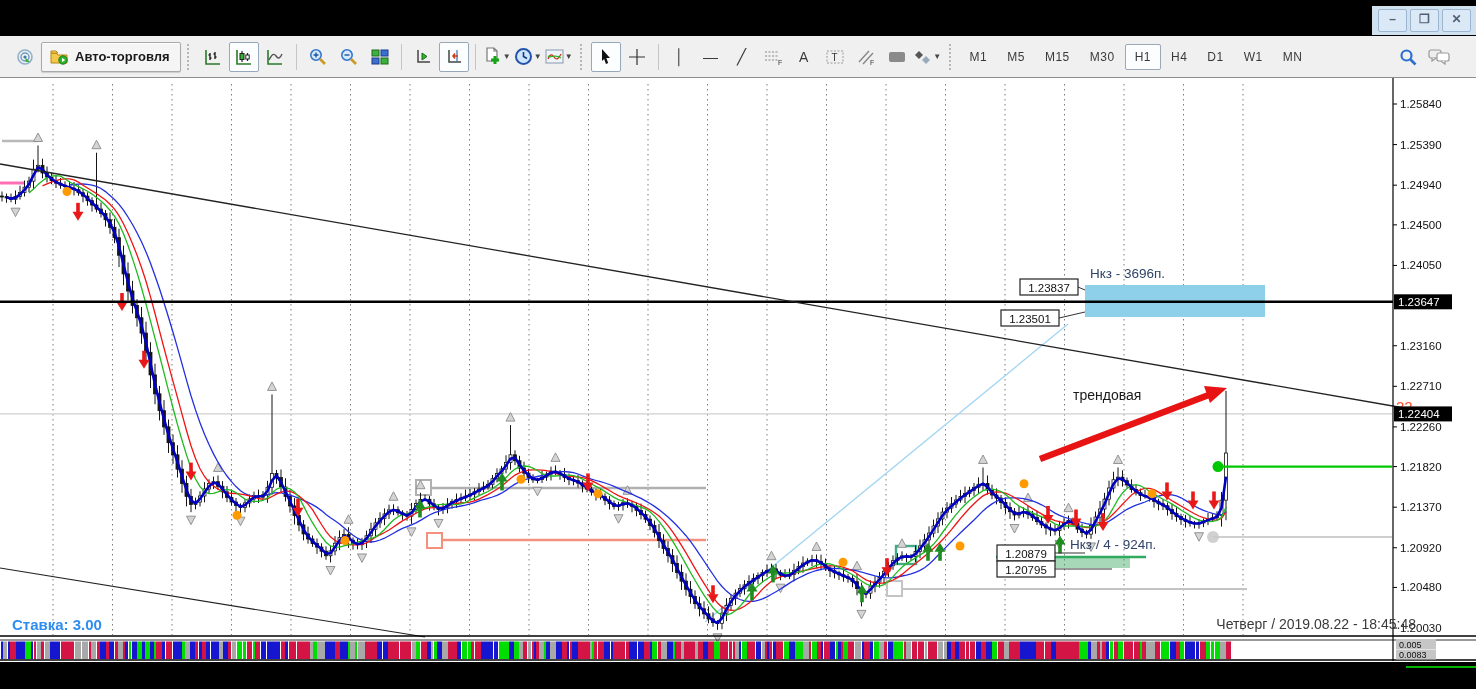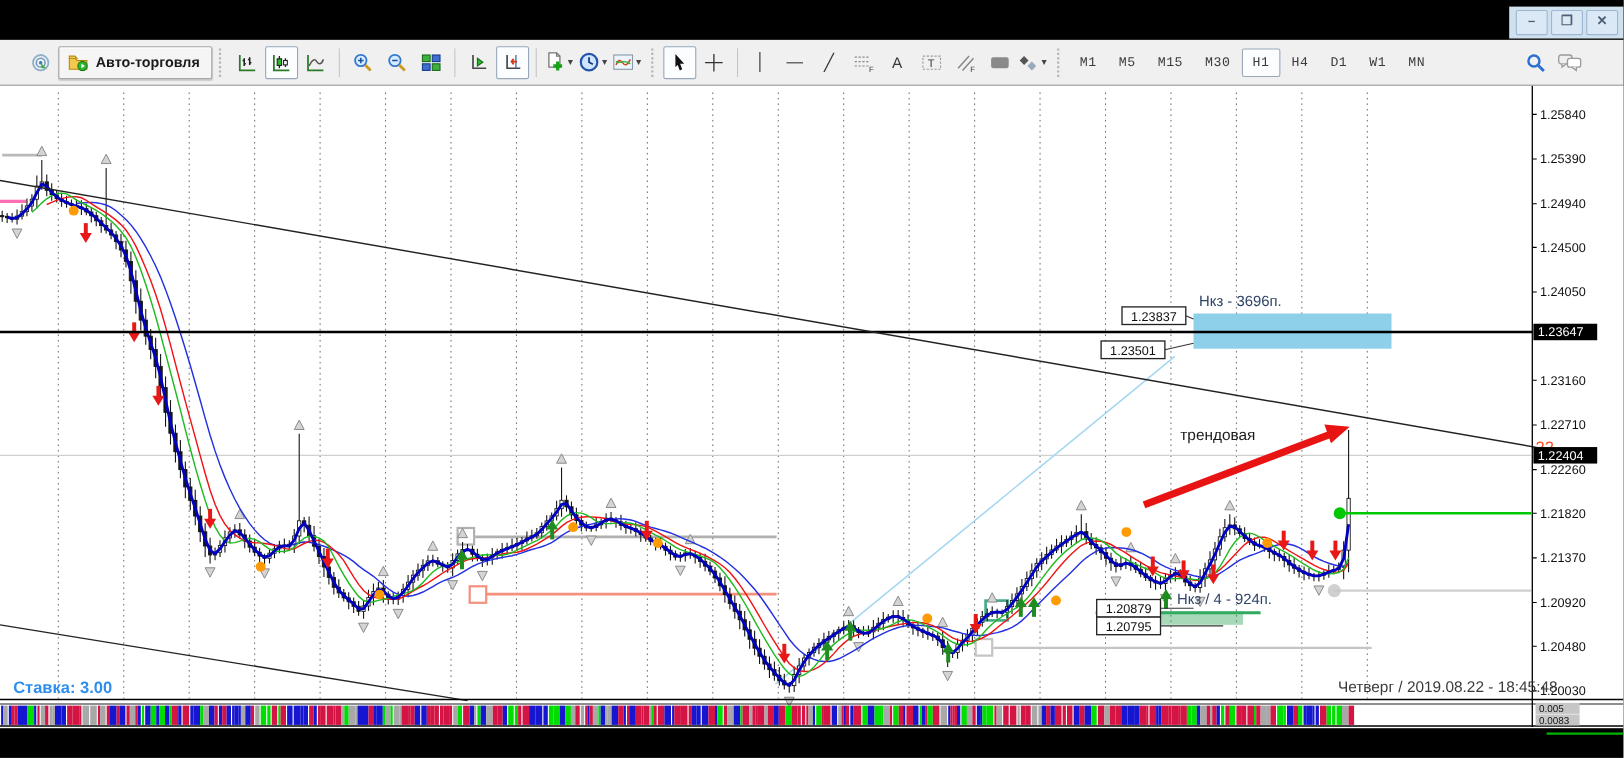--- a/index.html
+++ b/index.html
@@ -7,33 +7,33 @@
        font-family:"Liberation Sans",sans-serif;position:relative;}
   
   .titlebar{height:36px;background:#000;position:relative;}
   .win-controls{position:absolute;right:0;top:6px;display:flex;gap:3px;
       background:#cfe0ef;padding:3px 5px 3px 6px;}
   .win-btn{width:27px;height:21px;background:#dbe8f5;border:1px solid #9db6d2;
       color:#4f6076;font-size:12px;line-height:19px;text-align:center;
       border-radius:2px;font-weight:bold;cursor:default;}
   
   .toolbar{height:41px;background:#f0f0f0;border-bottom:1px solid #8e8e8e;
-      display:flex;align-items:center;padding:0 22px;gap:1px;}
+      display:flex;align-items:center;padding:0 10px;gap:1px;}
   .tbtn{height:28px;min-width:28px;display:flex;align-items:center;justify-content:center;
       border:1px solid transparent;border-radius:2px;color:#333;font-size:14px;}
   .tbtn.pressed{background:#fbfdff;border:1px solid #97a8bb;}
   .caret{font-size:8px;color:#444;margin-left:1px;}
   .sep{width:1px;height:26px;background:#c6c6c6;margin:0 5px;}
   .handle{width:3px;height:26px;border-left:2px dotted #b5b5b5;margin:0 5px;}
   .auto-btn{display:flex;align-items:center;gap:7px;border:1px solid #a9a9a9;
       background:#f5f5f5;height:30px;padding:0 10px 0 8px;font-size:13px;
       font-weight:600;color:#1a1a1a;border-radius:2px;
       box-shadow:inset 0 1px 0 #fff, 0 1px 1px rgba(0,0,0,.15);}
   .tf{padding:5px 9px;font-size:12px;color:#3a3a3a;border:1px solid transparent;
-      border-radius:2px;letter-spacing:.5px;font-family:Liberation Mono, monospace;}
+      border-radius:2px;letter-spacing:.5px;}
   .tf.act{border:1px solid #9aa8b8;background:#fbfdff;text-align:center;}
   .flex-sp{flex:1;}
   .glyph{font-size:15px;color:#3a3a3a;}
   .shape-rect{width:16px;height:10px;background:#8a8a8a;border-radius:2px;}
   
   #chart-wrap{position:absolute;left:0;top:78px;width:1476px;height:611px;background:#fff;}
   svg text{font-family:"Liberation Sans",sans-serif;}
 </style>
 </head>
 <body>

